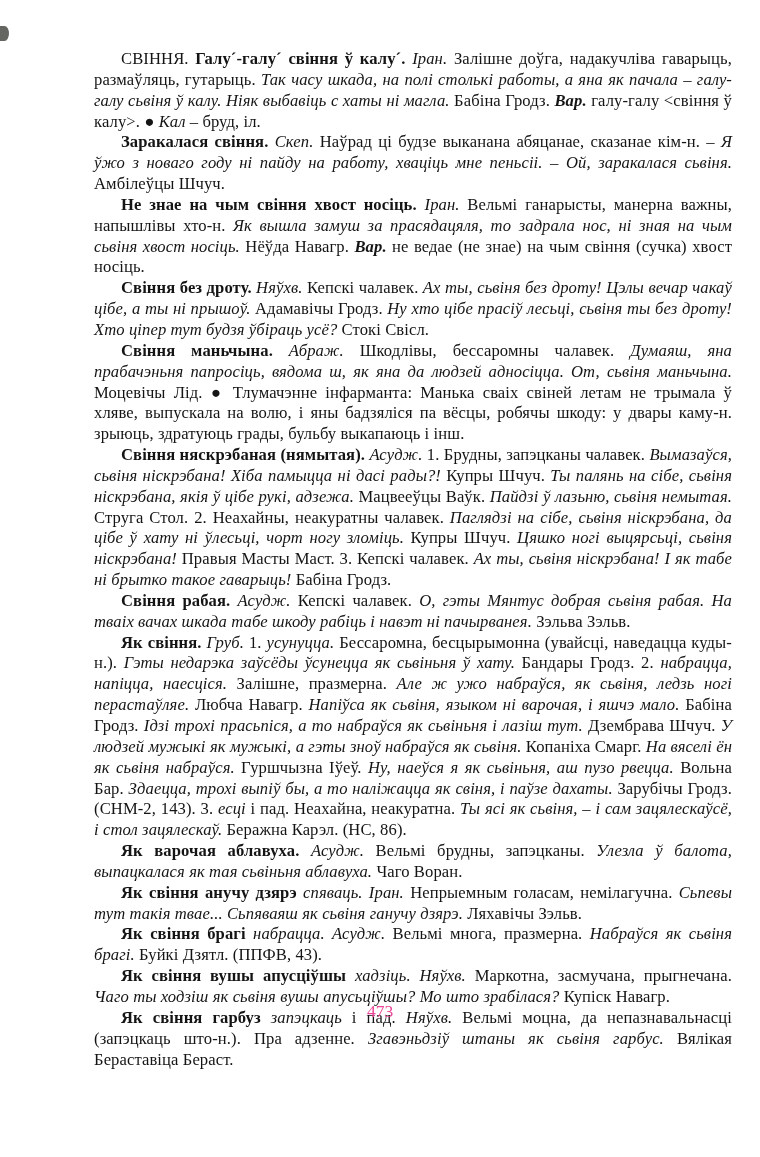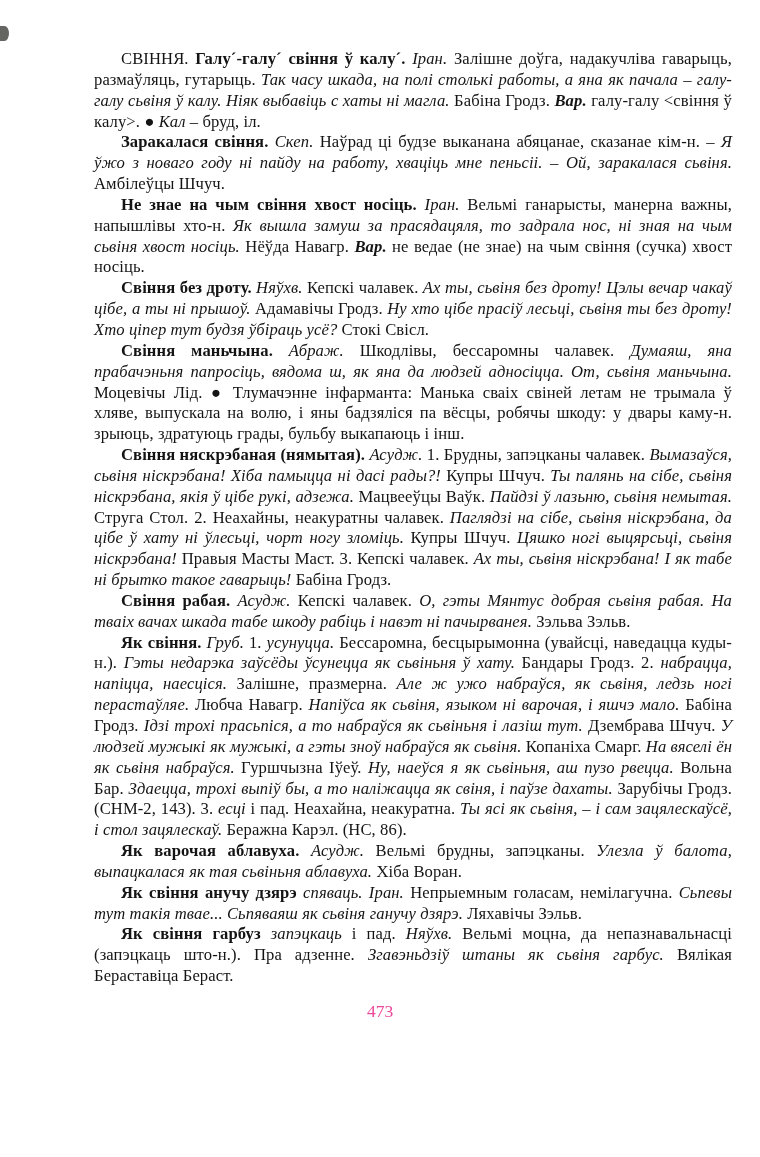--- a/index.html
+++ b/index.html
@@ -57,18 +57,20 @@
   <div class="scan-smudge"></div>
   <div class="text-block">
       <p class="para"><span class="run-r">СВІННЯ. </span><span class="run-b">Галу´-галу´ свіння ў калу´. </span><span class="run-i">Іран. </span><span class="run-r">Залішне доўга, надакучліва гаварыць, размаўляць, гутарыць. </span><span class="run-i">Так часу шкада, на полі столькі работы, а яна як пачала – галу-галу сьвіня ў калу. Ніяк выбавіць с хаты ні магла. </span><span class="run-r">Бабіна Гродз. </span><span class="run-bi">Вар. </span><span class="run-r">галу-галу &lt;свіння ў калу&gt;. ● </span><span class="run-i">Кал </span><span class="run-r">– бруд, іл.</span></p>
       <p class="para"><span class="run-b">Заракалася свіння. </span><span class="run-i">Скеп. </span><span class="run-r">Наўрад ці будзе выканана абяцанае, сказанае кім-н. </span><span class="run-i">– Я ўжо з новаго году ні пайду на работу, хваціць мне пеньсіі. – Ой, заракалася сьвіня. </span><span class="run-r">Амбілеўцы Шчуч.</span></p>
       <p class="para"><span class="run-b">Не знае на чым свіння хвост носіць. </span><span class="run-i">Іран. </span><span class="run-r">Вельмі ганарысты, манерна важны, напышлівы хто-н. </span><span class="run-i">Як вышла замуш за прасядацяля, то задрала нос, ні зная на чым сьвіня хвост носіць. </span><span class="run-r">Нёўда Навагр. </span><span class="run-bi">Вар. </span><span class="run-r">не ведае (не знае) на чым свіння (сучка) хвост носіць.</span></p>
       <p class="para"><span class="run-b">Свіння без дроту. </span><span class="run-i">Няўхв. </span><span class="run-r">Кепскі чалавек. </span><span class="run-i">Ах ты, сьвіня без дроту! Цэлы вечар чакаў цібе, а ты ні прышоў. </span><span class="run-r">Адамавічы Гродз. </span><span class="run-i">Ну хто цібе прасіў лесьці, сьвіня ты без дроту! Хто ціпер тут будзя ўбіраць усё? </span><span class="run-r">Стокі Свісл.</span></p>
       <p class="para"><span class="run-b">Свіння маньчына. </span><span class="run-i">Абраж. </span><span class="run-r">Шкодлівы, бессаромны чалавек. </span><span class="run-i">Думаяш, яна прабачэньня папросіць, вядома ш, як яна да людзей адносіцца. От, сьвіня маньчына. </span><span class="run-r">Моцевічы Лід. ● Тлумачэнне інфарманта: Манька сваіх свіней летам не трымала ў хляве, выпускала на волю, і яны бадзяліся па вёсцы, робячы шкоду: у двары каму-н. зрыюць, здратуюць грады, бульбу выкапаюць і інш.</span></p>
       <p class="para"><span class="run-b">Свіння няскрэбаная (нямытая). </span><span class="run-i">Асудж. </span><span class="run-r">1. Брудны, запэцканы чалавек. </span><span class="run-i">Вымазаўся, сьвіня ніскрэбана! Хіба памыцца ні дасі рады?! </span><span class="run-r">Купры Шчуч. </span><span class="run-i">Ты палянь на сібе, сьвіня ніскрэбана, якія ў цібе рукі, адзежа. </span><span class="run-r">Мацвееўцы Ваўк. </span><span class="run-i">Пайдзі ў лазьню, сьвіня немытая. </span><span class="run-r">Струга Стол. 2. Неахайны, неакуратны чалавек. </span><span class="run-i">Паглядзі на сібе, сьвіня ніскрэбана, да цібе ў хату ні ўлесьці, чорт ногу зломіць. </span><span class="run-r">Купры Шчуч. </span><span class="run-i">Цяшко ногі выцярсьці, сьвіня ніскрэбана! </span><span class="run-r">Правыя Масты Маст. 3. Кепскі чалавек. </span><span class="run-i">Ах ты, сьвіня ніскрэбана! І як табе ні брытко такое гаварыць! </span><span class="run-r">Бабіна Гродз.</span></p>
       <p class="para"><span class="run-b">Свіння рабая. </span><span class="run-i">Асудж. </span><span class="run-r">Кепскі чалавек. </span><span class="run-i">О, гэты Мянтус добрая сьвіня рабая. На тваіх вачах шкада табе шкоду рабіць і навэт ні пачырванея. </span><span class="run-r">Зэльва Зэльв.</span></p>
       <p class="para"><span class="run-b">Як свіння. </span><span class="run-i">Груб. </span><span class="run-r">1. </span><span class="run-i">усунуцца. </span><span class="run-r">Бессаромна, бесцырымонна (увайсці, наведацца куды-н.). </span><span class="run-i">Гэты недарэка заўсёды ўсунецца як сьвіньня ў хату. </span><span class="run-r">Бандары Гродз. 2. </span><span class="run-i">набрацца, напіцца, наесціся. </span><span class="run-r">Залішне, празмерна. </span><span class="run-i">Але ж ужо набраўся, як сьвіня, ледзь ногі перастаўляе. </span><span class="run-r">Любча Навагр. </span><span class="run-i">Напіўса як сьвіня, языком ні варочая, і яшчэ мало. </span><span class="run-r">Бабіна Гродз. </span><span class="run-i">Ідзі трохі прасьпіся, а то набраўся як сьвіньня і лазіш тут. </span><span class="run-r">Дзембрава Шчуч. </span><span class="run-i">У людзей мужыкі як мужыкі, а гэты зноў набраўся як сьвіня. </span><span class="run-r">Копаніха Смарг. </span><span class="run-i">На вяселі ён як сьвіня набраўся. </span><span class="run-r">Гуршчызна Іўеў. </span><span class="run-i">Ну, наеўся я як сьвіньня, аш пузо рвецца. </span><span class="run-r">Вольна Бар. </span><span class="run-i">Здаецца, трохі выпіў бы, а то наліжацца як свіня, і паўзе дахаты. </span><span class="run-r">Зарубічы Гродз. (СНМ-2, 143). 3. </span><span class="run-i">есці </span><span class="run-r">і пад. Неахайна, неакуратна. </span><span class="run-i">Ты ясі як сьвіня, – і сам зацялескаўсё, і стол зацялескаў. </span><span class="run-r">Беражна Карэл. (НС, 86).</span></p>
-      <p class="para"><span class="run-b">Як варочая аблавуха. </span><span class="run-i">Асудж. </span><span class="run-r">Вельмі брудны, запэцканы. </span><span class="run-i">Улезла ў балота, выпацкалася як тая сьвіньня аблавуха. </span><span class="run-r">Хіба Воран.</span></p>
+      <p class="para"><span class="run-b">Як варочая аблавуха. </span><span class="run-i">Асудж. </span><span class="run-r">Вельмі брудны, запэцканы. </span><span class="run-i">Улезла ў балота, выпацкалася як тая сьвіньня аблавуха. </span><span class="run-r">Чаго Воран.</span></p>
       <p class="para"><span class="run-b">Як свіння анучу дзярэ </span><span class="run-i">спяваць. Іран. </span><span class="run-r">Непрыемным голасам, немілагучна. </span><span class="run-i">Сьпевы тут такія твае... Сьпяваяш як сьвіня ганучу дзярэ. </span><span class="run-r">Ляхавічы Зэльв.</span></p>
+      <p class="para"><span class="run-b">Як свіння брагі </span><span class="run-i">набрацца. Асудж. </span><span class="run-r">Вельмі многа, празмерна. </span><span class="run-i">Набраўся як сьвіня брагі. </span><span class="run-r">Буйкі Дзятл. (ППФВ, 43).</span></p>
+      <p class="para"><span class="run-b">Як свіння вушы апусціўшы </span><span class="run-i">хадзіць. Няўхв. </span><span class="run-r">Маркотна, засмучана, прыгнечана. </span><span class="run-i">Чаго ты ходзіш як сьвіня вушы апусьціўшы? Мо што зрабілася? </span><span class="run-r">Купіск Навагр.</span></p>
       <p class="para"><span class="run-b">Як свіння гарбуз </span><span class="run-i">запэцкаць </span><span class="run-r">і пад. </span><span class="run-i">Няўхв. </span><span class="run-r">Вельмі моцна, да непазнавальнасці (запэцкаць што-н.). Пра адзенне. </span><span class="run-i">Згавэньдзіў штаны як сьвіня гарбус. </span><span class="run-r">Вялікая Бераставіца Бераст.</span></p>
     </div>
   <div class="page-number">473</div>
 </div>
 
 </body></html>

